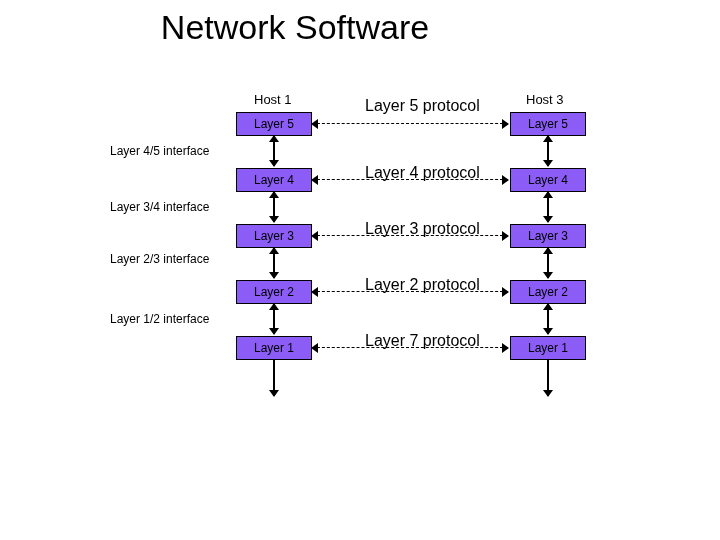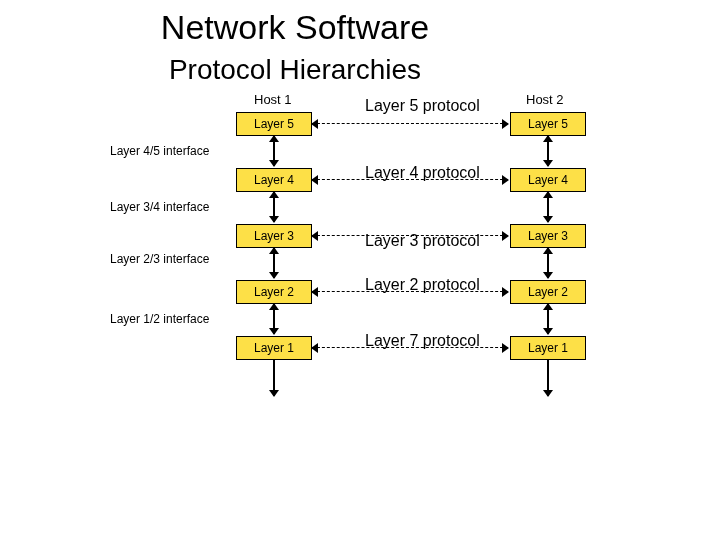--- a/index.html
+++ b/index.html
@@ -1,45 +1,44 @@
 <!DOCTYPE html>
 <html><head>
 <meta charset="utf-8">
 <style>
   html,body{margin:0;padding:0;width:720px;height:540px;background:#fff;font-family:Arial,Helvetica,sans-serif;color:#000}
   .slide{position:relative;width:590px;height:540px}
   .title{position:absolute;top:8px;left:0;width:100%;text-align:center;font-size:34px;font-weight:400}
   .subtitle{position:absolute;top:54px;left:0;width:100%;text-align:center;font-size:28px;font-weight:400}
   .diagram{position:absolute;top:92px;left:90px;width:540px;height:360px}
   .host{position:absolute;top:0;font-size:13px}
-  .box{position:absolute;border:1px solid #000;background:#fde047;text-align:center;font-size:12px;line-height:22px;width:74px;height:22px}
+  .box{position:absolute;border:1px solid #000;background:#8b5cf6;text-align:center;font-size:12px;line-height:22px;width:74px;height:22px}
   .pmedium{position:absolute;border:1px solid #000;background:#fff;text-align:center;font-size:12px;line-height:26px;height:26px}
   .plabel{position:absolute;font-size:16px}
   .ilabel{position:absolute;font-size:12px}
   .arrow{position:absolute;width:2px;background:#000}
   .arrow::before{content:"";position:absolute;left:-4px;top:-1px;border-left:5px solid transparent;border-right:5px solid transparent;border-bottom:7px solid #000}
   .arrow::after{content:"";position:absolute;left:-4px;bottom:-1px;border-left:5px solid transparent;border-right:5px solid transparent;border-top:7px solid #000}
   .arrow-down{position:absolute;width:2px;background:#000}
   .arrow-down::after{content:"";position:absolute;left:-4px;bottom:-1px;border-left:5px solid transparent;border-right:5px solid transparent;border-top:7px solid #000}
   .dashed{position:absolute;border-top:1.5px dashed #000;height:0}
   .dashed::before{content:"";position:absolute;left:-1px;top:-5px;border-top:5px solid transparent;border-bottom:5px solid transparent;border-right:7px solid #000}
   .dashed::after{content:"";position:absolute;right:-1px;top:-5px;border-top:5px solid transparent;border-bottom:5px solid transparent;border-left:7px solid #000}
   .foot{position:absolute;bottom:26px;left:30px;font-size:26px}
   .check{color:#008000;font-weight:bold;margin-right:18px}
 </style>
 </head>
 <body>
 
 <div class="slide">
   <div class="title">Network Software</div>
-  <div class="subtitle">Protocol Hierarchies</div>
 
   <div class="diagram">
     <div class="host" style="left:164px">Host 1</div>
-    <div class="host" style="left:436px">Host 2</div>
+    <div class="host" style="left:436px">Host 3</div>
 
     <div class="box" style="left:146px;top:20px">Layer 5</div>
     <div class="box" style="left:146px;top:76px">Layer 4</div>
     <div class="box" style="left:146px;top:132px">Layer 3</div>
     <div class="box" style="left:146px;top:188px">Layer 2</div>
     <div class="box" style="left:146px;top:244px">Layer 1</div>
 
     <div class="box" style="left:420px;top:20px">Layer 5</div>
     <div class="box" style="left:420px;top:76px">Layer 4</div>
     <div class="box" style="left:420px;top:132px">Layer 3</div>
@@ -47,21 +46,21 @@
     <div class="box" style="left:420px;top:244px">Layer 1</div>
 
     <div class="dashed" style="left:222px;top:31px;width:196px"></div>
     <div class="dashed" style="left:222px;top:87px;width:196px"></div>
     <div class="dashed" style="left:222px;top:143px;width:196px"></div>
     <div class="dashed" style="left:222px;top:199px;width:196px"></div>
     <div class="dashed" style="left:222px;top:255px;width:196px"></div>
 
     <div class="plabel" style="left:275px;top:5px">Layer 5 protocol</div>
     <div class="plabel" style="left:275px;top:72px">Layer 4 protocol</div>
-    <div class="plabel" style="left:275px;top:140px">Layer 3 protocol</div>
+    <div class="plabel" style="left:275px;top:128px">Layer 3 protocol</div>
     <div class="plabel" style="left:275px;top:184px">Layer 2 protocol</div>
     <div class="plabel" style="left:275px;top:240px">Layer 7 protocol</div>
 
     <div class="arrow" style="left:183px;top:44px;height:30px"></div>
     <div class="arrow" style="left:183px;top:100px;height:30px"></div>
     <div class="arrow" style="left:183px;top:156px;height:30px"></div>
     <div class="arrow" style="left:183px;top:212px;height:30px"></div>
     <div class="arrow-down" style="left:183px;top:268px;height:36px"></div>
 
     <div class="arrow" style="left:457px;top:44px;height:30px"></div>

